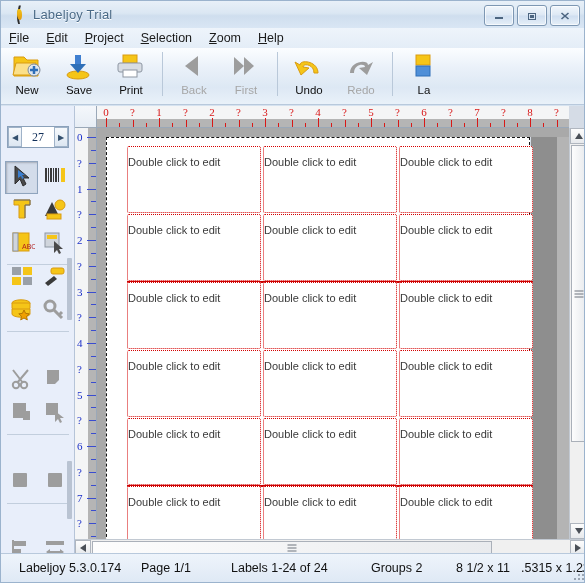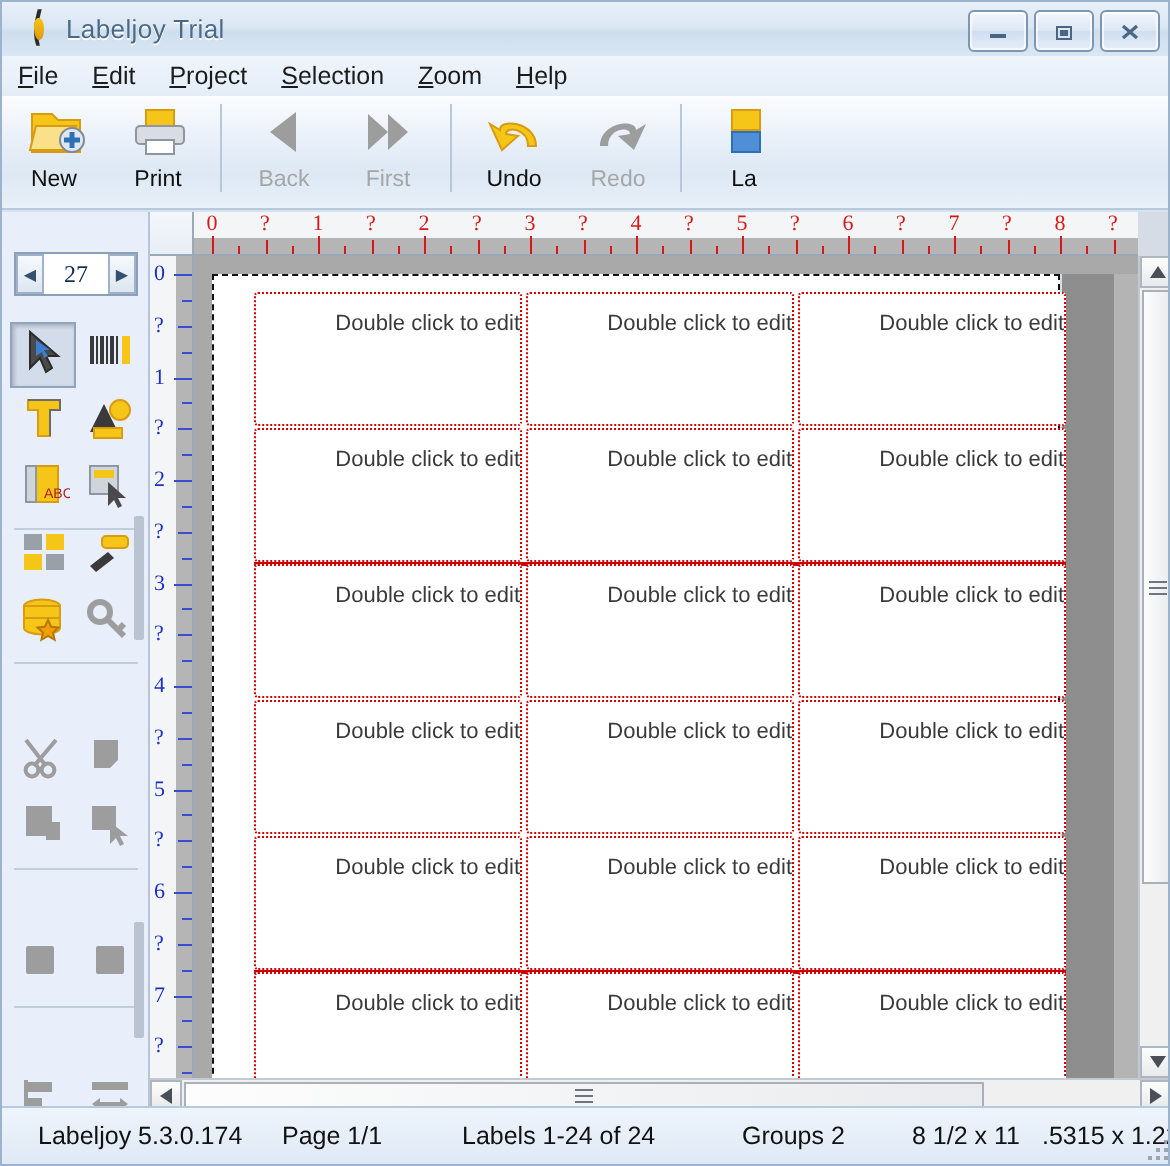--- a/index.html
+++ b/index.html
@@ -62,21 +62,21 @@
     font-size:12.5px;color:#1b1b1b;padding:2px 9px 2px 0;margin-right:8px;
     cursor:default;white-space:nowrap;
   }
   .menu-item u{text-decoration:underline;}
 
   
   .toolbar{
     position:absolute;left:0;top:47px;width:585px;height:57px;
     background:linear-gradient(to bottom,#fbfdff 0%,#eaf1f9 35%,#dde8f4 70%,#e9f1f9 100%);
     border-bottom:1px solid #b8c9dc;
-    display:flex;align-items:flex-start;box-sizing:border-box;text-align:right;
+    display:flex;align-items:flex-start;box-sizing:border-box;
   }
   .tbtn{
     width:52px;height:55px;display:flex;flex-direction:column;
     align-items:center;justify-content:flex-start;padding-top:3px;
     box-sizing:border-box;
   }
   .tbtn .ico{height:32px;width:34px;position:relative;}
   .tbtn .lbl{font-size:11.5px;color:#0f0f0f;margin-top:1px;white-space:nowrap;}
   .tbtn.disabled .lbl{color:#a6a6a6;}
   .tsep{width:1px;height:44px;background:#b9c8d9;margin:4px 5px 0 5px;}
@@ -176,21 +176,21 @@
     background:#b4b4b4;
   }
 
   .label{
     position:absolute;background:#ffffff;
     border:1px dotted #d40000;
     box-sizing:border-box;
     border-radius:2px;
   }
   .label .ltext{
-    position:absolute;left:0;right:0;top:9px;text-align:right;
+    position:absolute;left:0;right:0;top:9px;text-align:left;
     font-size:11px;color:#3a3a3a;white-space:nowrap;
   }
   .rowline{
     position:absolute;height:2px;background:#cc0000;
   }
 
   
   .vscroll{
     position:absolute;right:0;top:22px;width:17px;bottom:15px;
     background:#f0f0f0;border-left:1px solid #c2c9d2;box-sizing:border-box;
@@ -264,20 +264,28 @@
 
   <div class="toolbar" id="toolbar-host">
       <div class="tbtn">
         <div class="ico"><svg width="32" height="30" viewBox="0 0 32 30">
         <path d="M4 6 h10 l3 3 h11 v16 h-24 z" fill="#f5c518" stroke="#d99b10"></path>
         <path d="M6 12 h20 l-3 12 h-20 z" fill="#fbe08a" stroke="#d99b10"></path>
         <circle cx="24" cy="19" r="6" fill="#dfe6ee" stroke="#7f8b99"></circle>
         <path d="M24 15 v8 M20 19 h8" stroke="#2e6fb8" stroke-width="2.5"></path>
           </svg></div>
         <div class="lbl">New</div>
+      </div>
+      <div class="tbtn">
+        <div class="ico"><svg width="32" height="30" viewBox="0 0 32 30">
+        <ellipse cx="16" cy="24" rx="11" ry="4" fill="#f5c518" stroke="#d99b10"></ellipse>
+        <rect x="13" y="4" width="6" height="10" fill="#3f7fd0"></rect>
+        <path d="M8 13 h16 l-8 9 z" fill="#2e6fb8"></path>
+          </svg></div>
+        <div class="lbl">Save</div>
       </div>
       <div class="tbtn">
         <div class="ico"><svg width="32" height="30" viewBox="0 0 32 30">
         <rect x="9" y="4" width="14" height="8" fill="#f5c518" stroke="#d99b10"></rect>
         <rect x="4" y="12" width="24" height="9" rx="2" fill="#d8dde4" stroke="#8d96a2"></rect>
         <rect x="9" y="19" width="14" height="7" fill="#fff" stroke="#8d96a2"></rect>
           </svg></div>
         <div class="lbl">Print</div>
       </div>
       <div class="tsep"></div>

